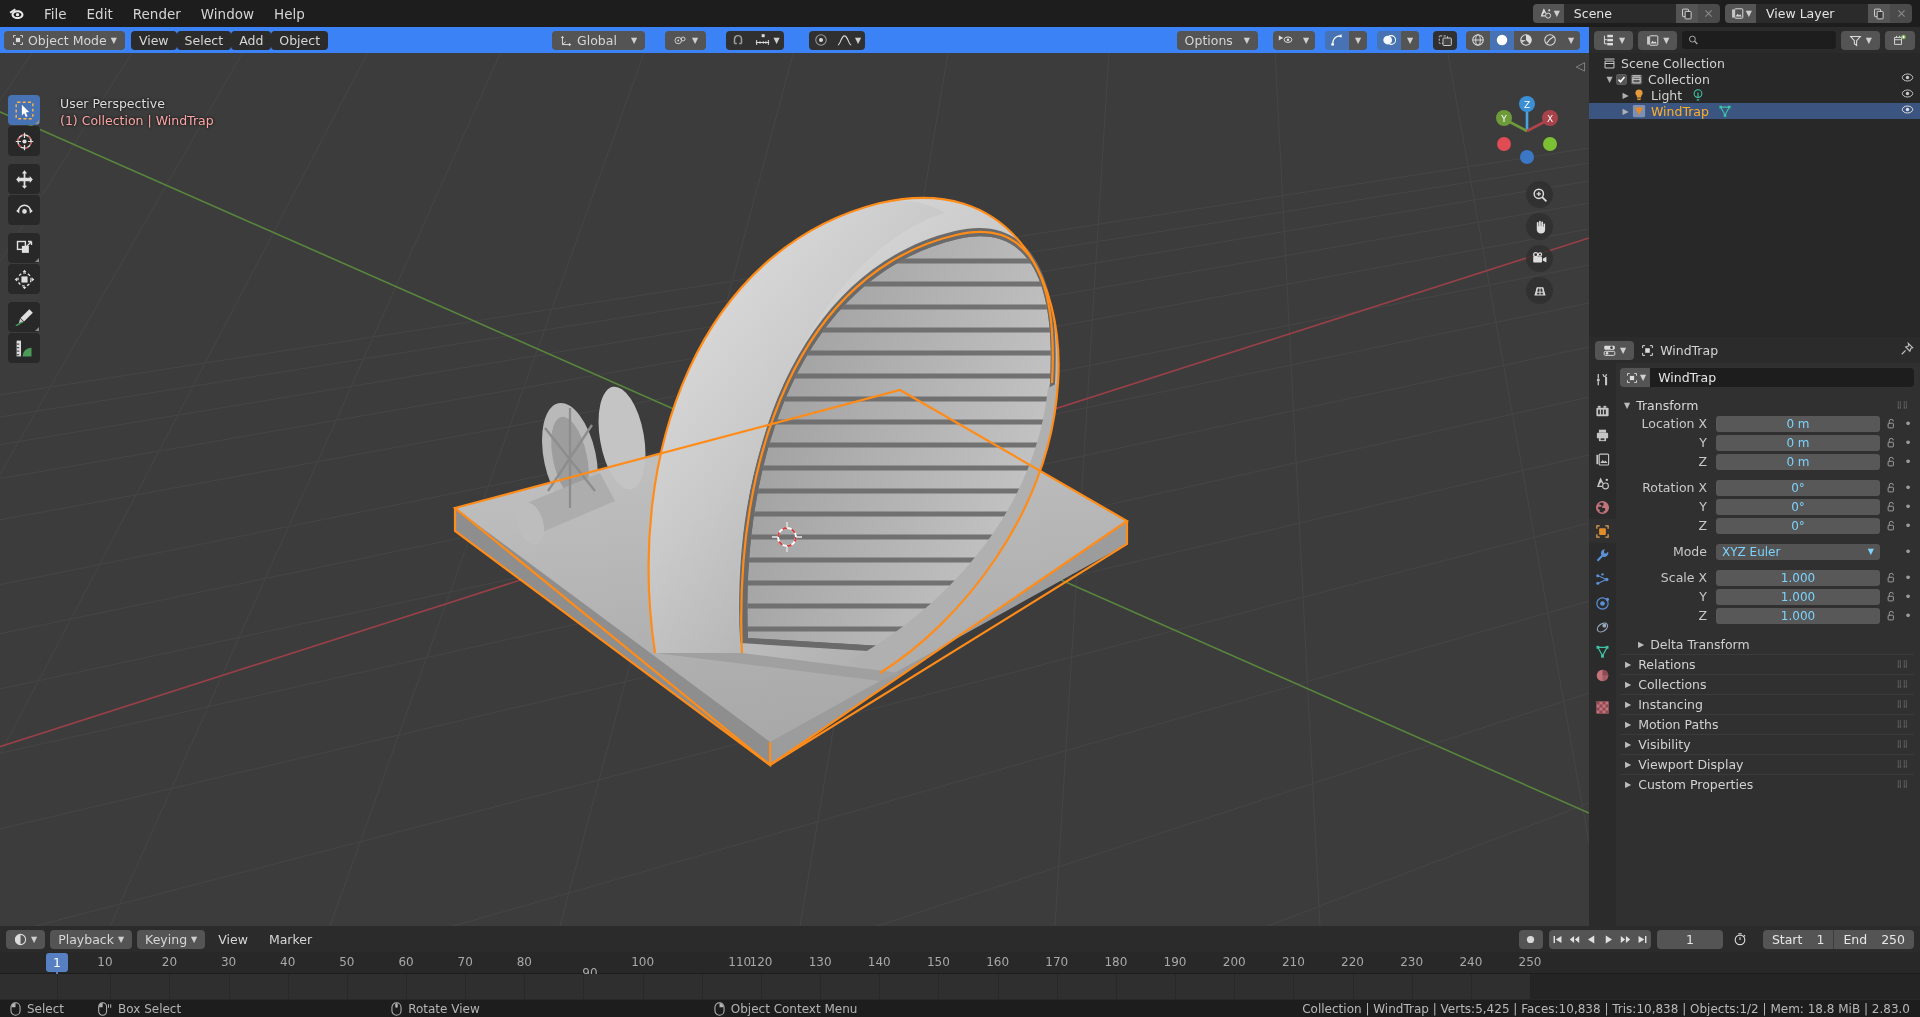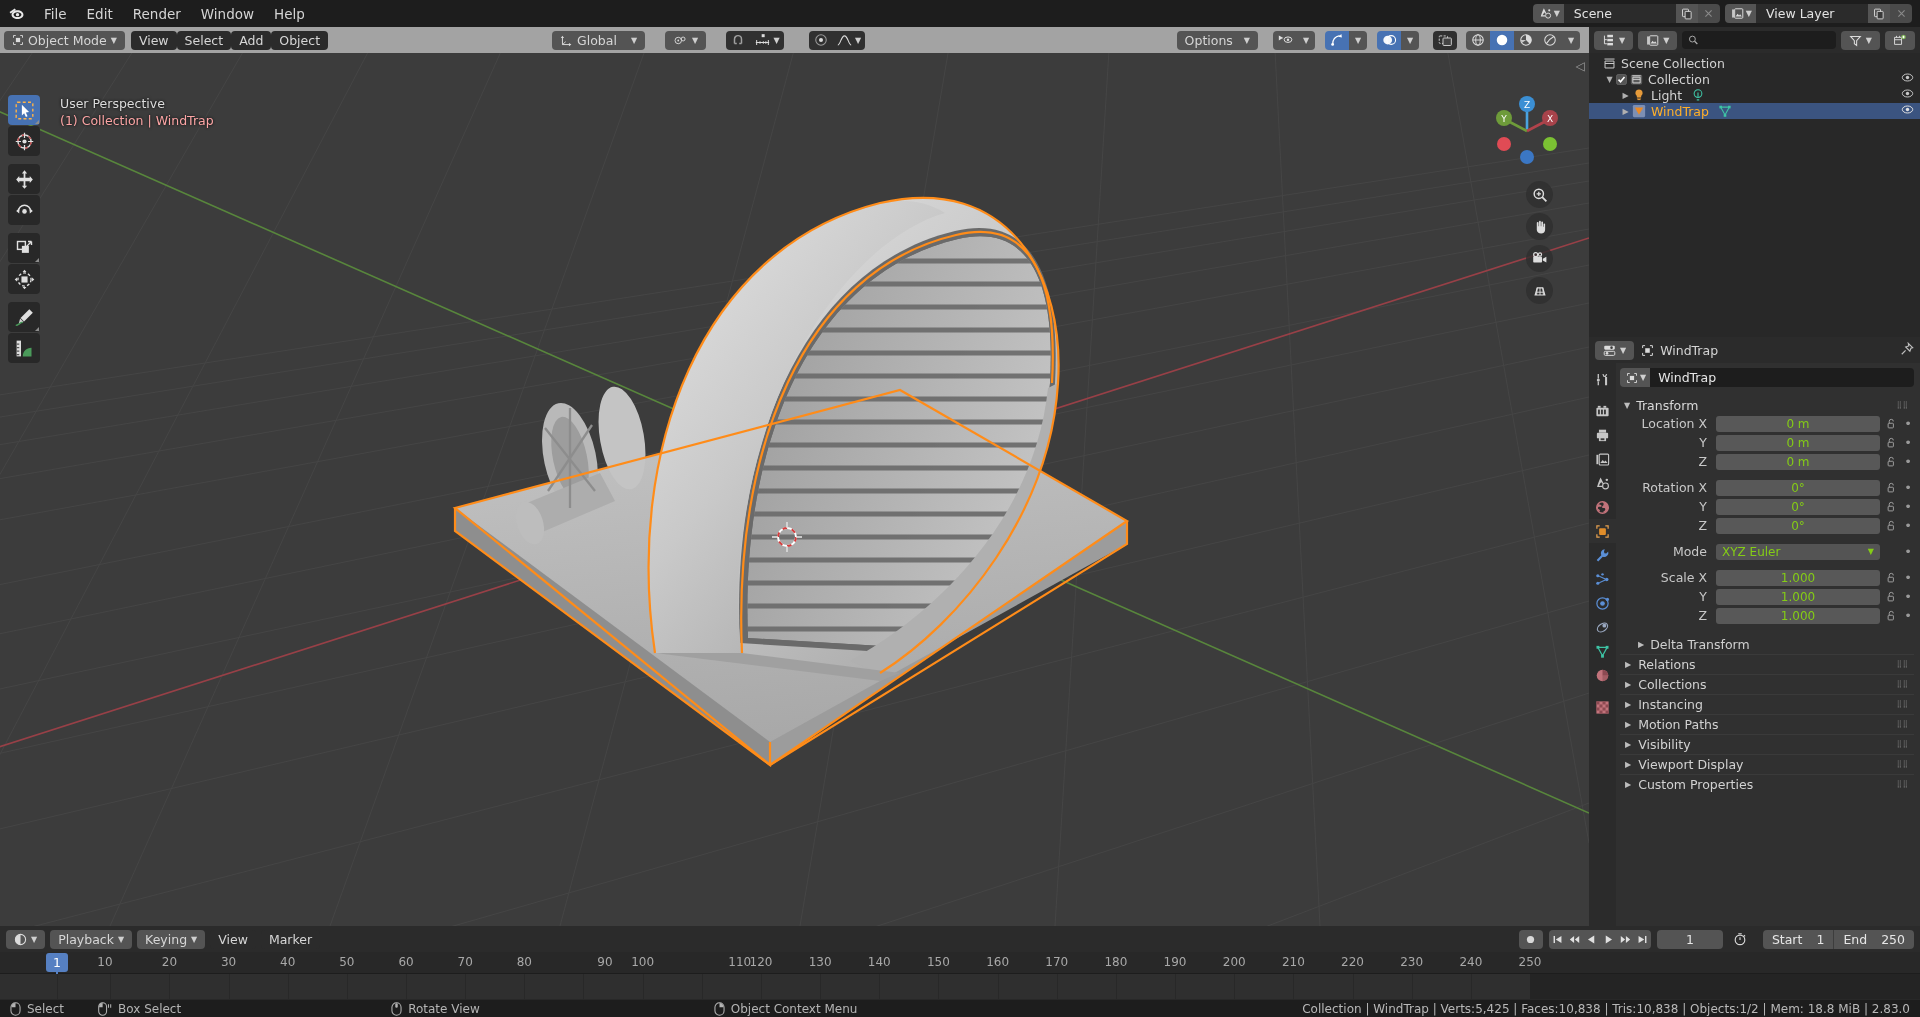--- a/index.html
+++ b/index.html
@@ -51,21 +51,21 @@
   }
   .id-btn.dim { background: #4a4a4a; color: #7a7a7a; }
   .chev { font-size: 8px; color: #cfcfcf; }
 
   
   .viewport-area {
     position: absolute; left: 0; top: 27px; width: 1589px; height: 899px;
   }
   .vp-header {
     position: absolute; left: 0; top: 0; width: 1589px; height: 26px;
-    background: #a3a3a3; display: flex; align-items: center; padding: 0 4px;
+    background: #3b82f6; display: flex; align-items: center; padding: 0 4px;
   }
   .vp-canvas {
     position: absolute; left: 0; top: 26px; width: 1589px; height: 873px;
     background: #3c3c3c; overflow: hidden;
   }
   .hbtn {
     height: 19px; border-radius: 4px; background: #2b2b2b; color: #d6d6d6;
     display: flex; align-items: center; padding: 0 8px; font-size: 12.5px;
     gap: 4px; white-space: nowrap;
   }
@@ -182,21 +182,21 @@
   .prop-row {
     display: flex; align-items: center; height: 17px; margin-bottom: 2px; gap: 4px;
   }
   .prop-label {
     width: 92px; text-align: right; font-size: 12.5px; color: #c8c8c8;
     padding-right: 5px;
   }
   .prop-val {
     flex: 1; height: 16px; background: #585858; border-radius: 3px;
     display: flex; align-items: center; justify-content: center;
-    font-size: 12px; color: #84cc16;
+    font-size: 12px; color: #7dd3fc;
   }
   .prop-val.select {
     background: #545454; justify-content: flex-start; padding: 0 6px; position: relative;
   }
   .prop-val.select .chv { position: absolute; right: 6px; font-size: 8px; }
   .lock { width: 14px; display: flex; align-items: center; justify-content: center; opacity: .75; }
   .dot { width: 12px; text-align: center; color: #9a9a9a; font-size: 13px; }
   .row-gap { height: 7px; }
   .sub-panel {
     display: flex; align-items: center; height: 20px; font-size: 12.5px;
@@ -1240,21 +1240,21 @@
 
     <div class="tl-ruler" id="tl-ruler">
         <div class="tick-lbl" style="left: 105px;">10</div>
         <div class="tick-lbl" style="left: 169.398px;">20</div>
         <div class="tick-lbl" style="left: 228.554px;">30</div>
         <div class="tick-lbl" style="left: 287.711px;">40</div>
         <div class="tick-lbl" style="left: 346.867px;">50</div>
         <div class="tick-lbl" style="left: 406.024px;">60</div>
         <div class="tick-lbl" style="left: 465.181px;">70</div>
         <div class="tick-lbl" style="left: 524.337px;">80</div>
-        <div class="tick-lbl" style="left: 605px;">90</div>
+        <div class="tick-lbl" style="left: 590px; margin-top: 11px;">90</div>
         <div class="tick-lbl" style="left: 642.651px;">100</div>
         <div class="tick-lbl" style="left: 701.807px; margin-left: 38px;">110</div>
         <div class="tick-lbl" style="left: 760.964px;">120</div>
         <div class="tick-lbl" style="left: 820.12px;">130</div>
         <div class="tick-lbl" style="left: 879.277px;">140</div>
         <div class="tick-lbl" style="left: 938.434px;">150</div>
         <div class="tick-lbl" style="left: 997.59px;">160</div>
         <div class="tick-lbl" style="left: 1056.75px;">170</div>
         <div class="tick-lbl" style="left: 1115.9px;">180</div>
         <div class="tick-lbl" style="left: 1175.06px;">190</div>

